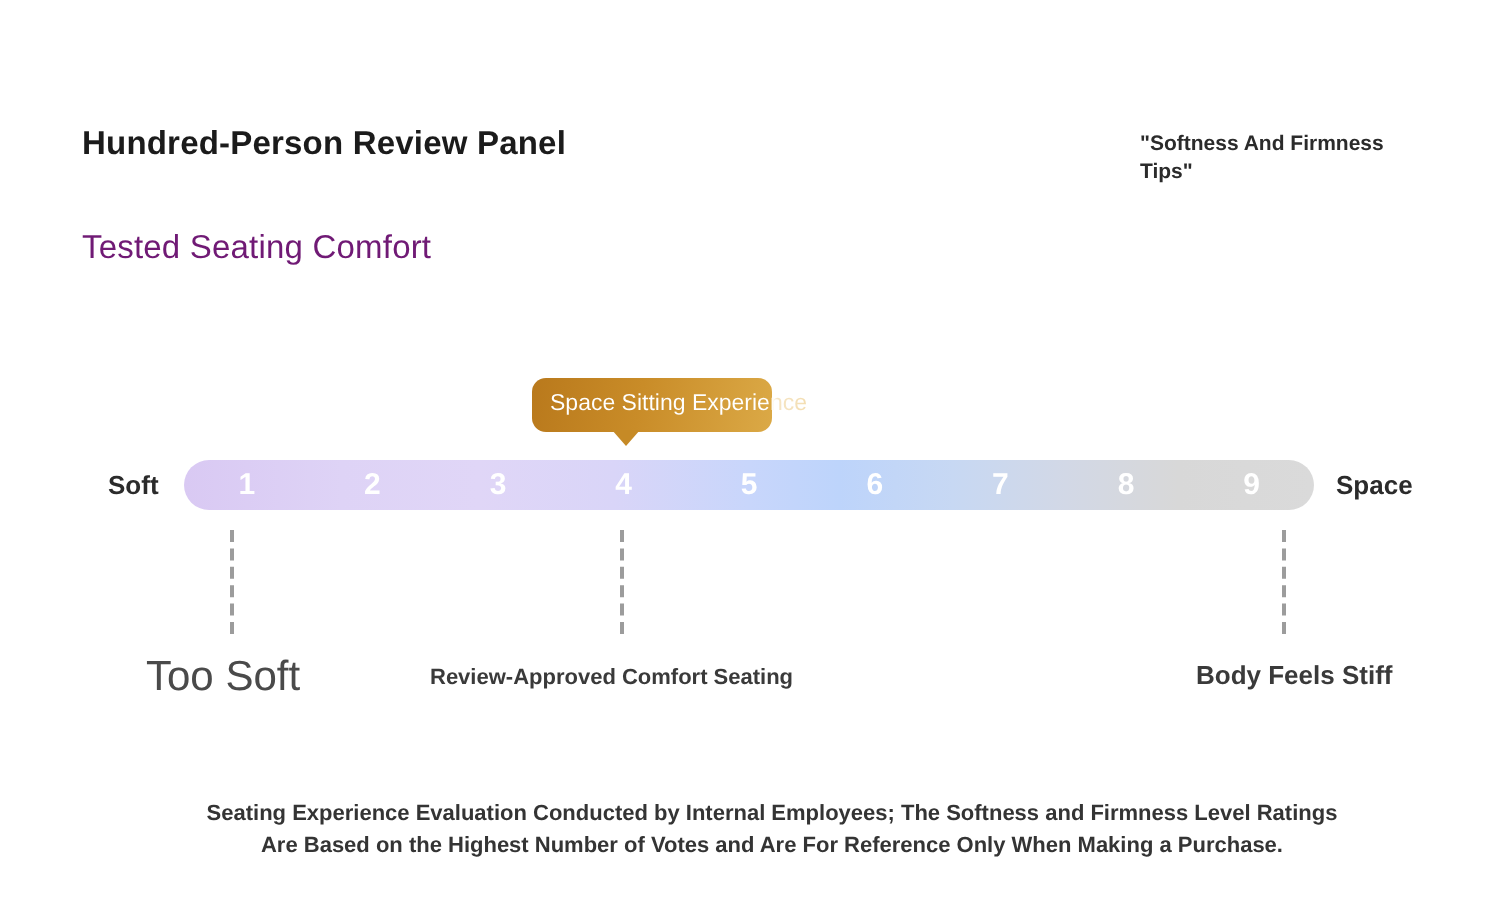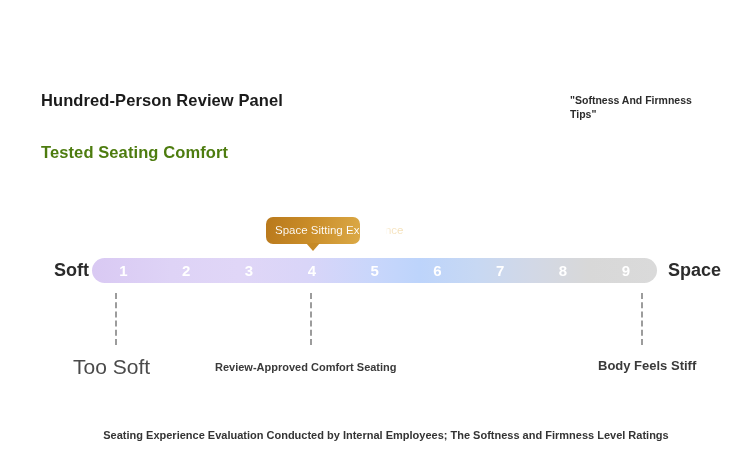--- a/index.html
+++ b/index.html
@@ -13,41 +13,40 @@
     position: relative;
     overflow: hidden;
     font-family: "Liberation Sans", sans-serif;
     color: #222222;
     -webkit-font-smoothing: antialiased;
   }
 
   .stage {
     position: absolute;
     inset: 0;
-    margin-top: 28px;
   }
 
   
   .title-main {
     position: absolute;
     left: 41px;
     top: 63px;
     font-size: 16.5px;
     font-weight: bold;
     color: #1b1b1b;
     letter-spacing: 0.1px;
     white-space: nowrap;
   }
   .title-sub {
     position: absolute;
     left: 41px;
     top: 115px;
     font-size: 16.5px;
-    font-weight: bold;
-    color: #4d7c0f;
+    font-weight: normal;
+    color: #701a75;
     letter-spacing: 0.1px;
     white-space: nowrap;
   }
 
   
   .tip-label {
     position: absolute;
     left: 570px;
     top: 66px;
     width: 145px;
@@ -60,21 +59,21 @@
   
   .badge-wrap {
     position: absolute;
     left: 266px;
     top: 189px;
     height: 27px;
   }
   .badge {
     position: relative;
     height: 27px;
-    width: 94px;
+    width: 120px;
     border-radius: 7px;
     background: linear-gradient(100deg, #b9791c 0%, #c98c28 45%, #dba946 100%);
     box-sizing: border-box;
   }
   .badge-text {
     position: absolute;
     left: 9px;
     top: 0;
     height: 27px;
     line-height: 27px;
@@ -134,21 +133,21 @@
     width: 40px;
     margin-left: -20px;
     text-align: center;
     font-size: 15px;
     font-weight: bold;
     color: #ffffff;
   }
 
   .end-label {
     position: absolute;
-    font-size: 18px;
+    font-size: 13px;
     font-weight: bold;
     color: #2b2b2b;
     line-height: 25px;
     top: 230px;
     height: 25px;
   }
   .end-label.left  { left: 54px; }
   .end-label.right { left: 668px; }
 
   
@@ -232,15 +231,16 @@
   <div class="tick" style="left:115px"></div>
   <div class="tick" style="left:310px"></div>
   <div class="tick" style="left:641px"></div>
 
   <div class="anno big" style="left:73px">Too Soft</div>
   <div class="anno small" style="left:215px">Review-Approved Comfort Seating</div>
   <div class="anno mid" style="left:598px">Body Feels Stiff</div>
 
   <div class="footer">
     <span class="footer-line">Seating Experience Evaluation Conducted by Internal Employees; The Softness and Firmness Level Ratings</span>
+    <span class="footer-line">Are Based on the Highest Number of Votes and Are For Reference Only When Making a Purchase.</span>
   </div>
 
 </div>
 
 </body></html>

